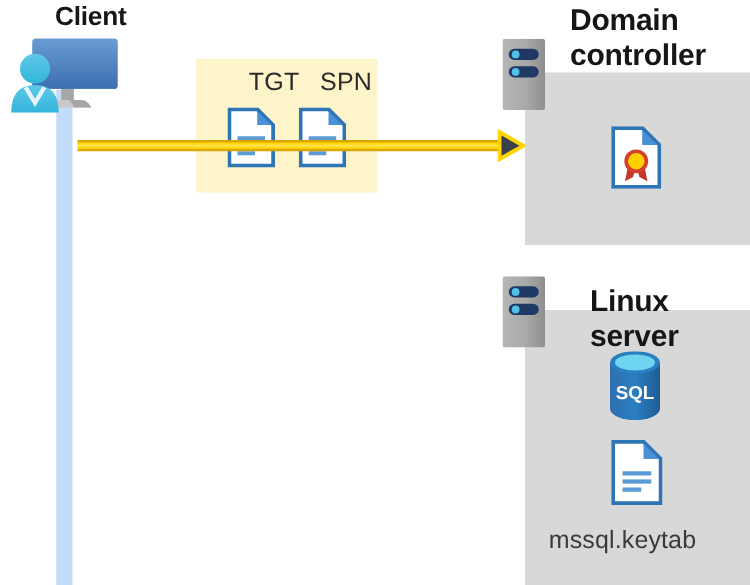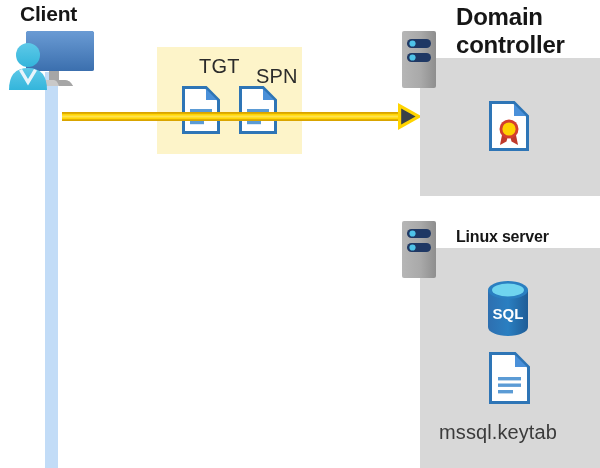--- a/index.html
+++ b/index.html
@@ -31,23 +31,23 @@
 
   
   .title {
     position: absolute;
     font-weight: bold;
     color: #161616;
     letter-spacing: -0.2px;
     line-height: 1.16;
     white-space: pre-line;
   }
-  .title-client { left: 20px; top: 2px; font-size: 21px; }
+  .title-client { left: 44px; top: 2px; font-size: 21px; }
   .title-dc     { left: 456px; top: 3px;  font-size: 24px; }
-  .title-linux  { left: 456px; top: 228px; font-size: 16px; }
+  .title-linux  { left: 472px; top: 228px; font-size: 24px; }
 
   
   .client-icon { position: absolute; left: 6px; top: 28px; width: 92px; height: 66px; }
 
   
   .yellow-panel {
     position: absolute;
     left: 157px;
     top: 47px;
     width: 145px;
@@ -55,21 +55,21 @@
     background: #fdf4c9;
   }
   .doc-label {
     position: absolute;
     font-size: 20px;
     color: #2b2b2b;
     letter-spacing: 0.2px;
     margin-left: 20px;
   }
   .label-tgt { left: 179px; top: 55px; }
-  .label-spn { left: 236px; top: 65px; }
+  .label-spn { left: 236px; top: 55px; }
 
   .doc-icon-tgt { position: absolute; left: 182px; top: 86px; width: 38px; height: 48px; }
   .doc-icon-spn { position: absolute; left: 239px; top: 86px; width: 38px; height: 48px; }
 
   
   .arrow-line {
     position: absolute;
     left: 62px;
     top: 112px;
     width: 345px;

